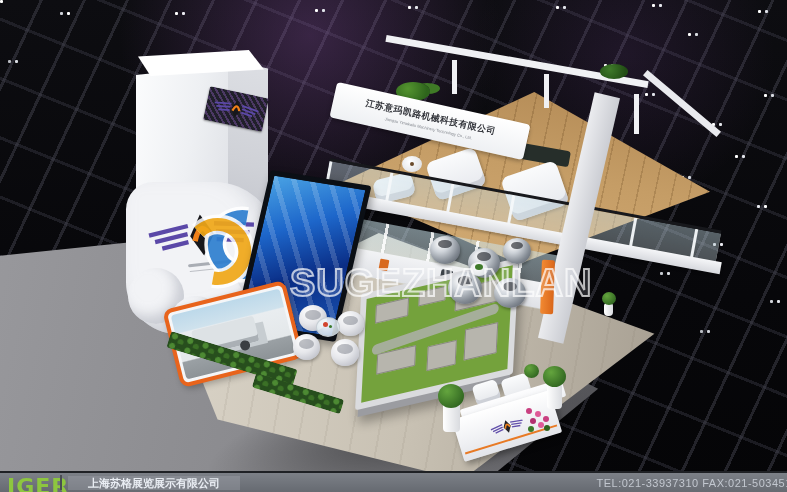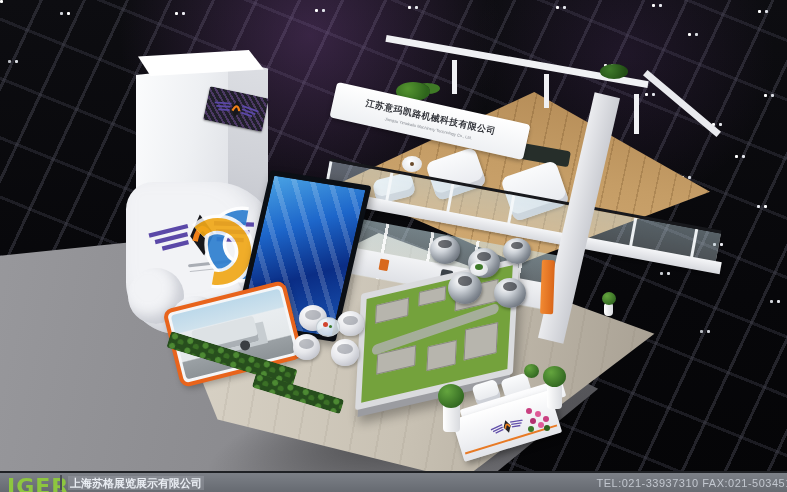--- a/index.html
+++ b/index.html
@@ -227,21 +227,21 @@
     color:rgba(210,218,228,.16);-webkit-text-stroke:2px rgba(255,255,255,.70);
     white-space:nowrap;}
 
   
   .footer{left:0;bottom:0;width:787px;height:19px;
     background:linear-gradient(180deg,#7c8087,#666a71);border-top:2px solid #1f2125;overflow:hidden;}
   .footer-logo{position:absolute;left:7px;bottom:-7px;font-size:22px;font-weight:900;
     letter-spacing:1px;color:#8dc63f;font-family:"DejaVu Sans",sans-serif;}
   .footer-divider{position:absolute;left:60px;top:2px;width:2px;height:15px;background:#4a4d53;}
   .footer-company{position:absolute;left:68px;top:3px;font-size:11px;font-weight:bold;
-    color:#e9edf3;background:rgba(165,170,178,.35);padding:0 2px;line-height:14px;
+    color:#e9edf3;background:rgba(165,170,178,.35);padding:0 20px;line-height:14px;
     font-family:sans-serif;white-space:nowrap;}
   .footer-contact{position:absolute;right:-18px;top:4px;font-size:11px;color:#c2c7cf;
     white-space:nowrap;letter-spacing:.5px;}
 </style>
 </head>
 <body>
 
 <svg width="0" height="0" style="position:absolute">
   <symbol id="wingLogo" viewBox="0 0 100 44">
     <g fill="#5b48a8">
@@ -381,20 +381,21 @@
       <i></i>
   </div>
   <div class="abs planter pl-left"></div>
   <div class="abs topiary tp-left"></div>
   <div class="abs planter pl-right"></div>
   <div class="abs topiary tp-right"></div>
   <div class="abs topiary tp-mid"></div>
   <div class="abs planter pl-wall"></div>
   <div class="abs topiary tp-wall"></div>
 
+  <div class="abs wm-en">SUGEZHANLAN</div>
 
   <div class="abs footer">
     <div class="footer-logo">IGER</div>
     <div class="footer-divider"></div>
     <div class="footer-company">上海苏格展览展示有限公司</div>
     <div class="footer-contact">TEL:021-33937310  FAX:021-50345150</div>
   </div>
 
 </div>
 

